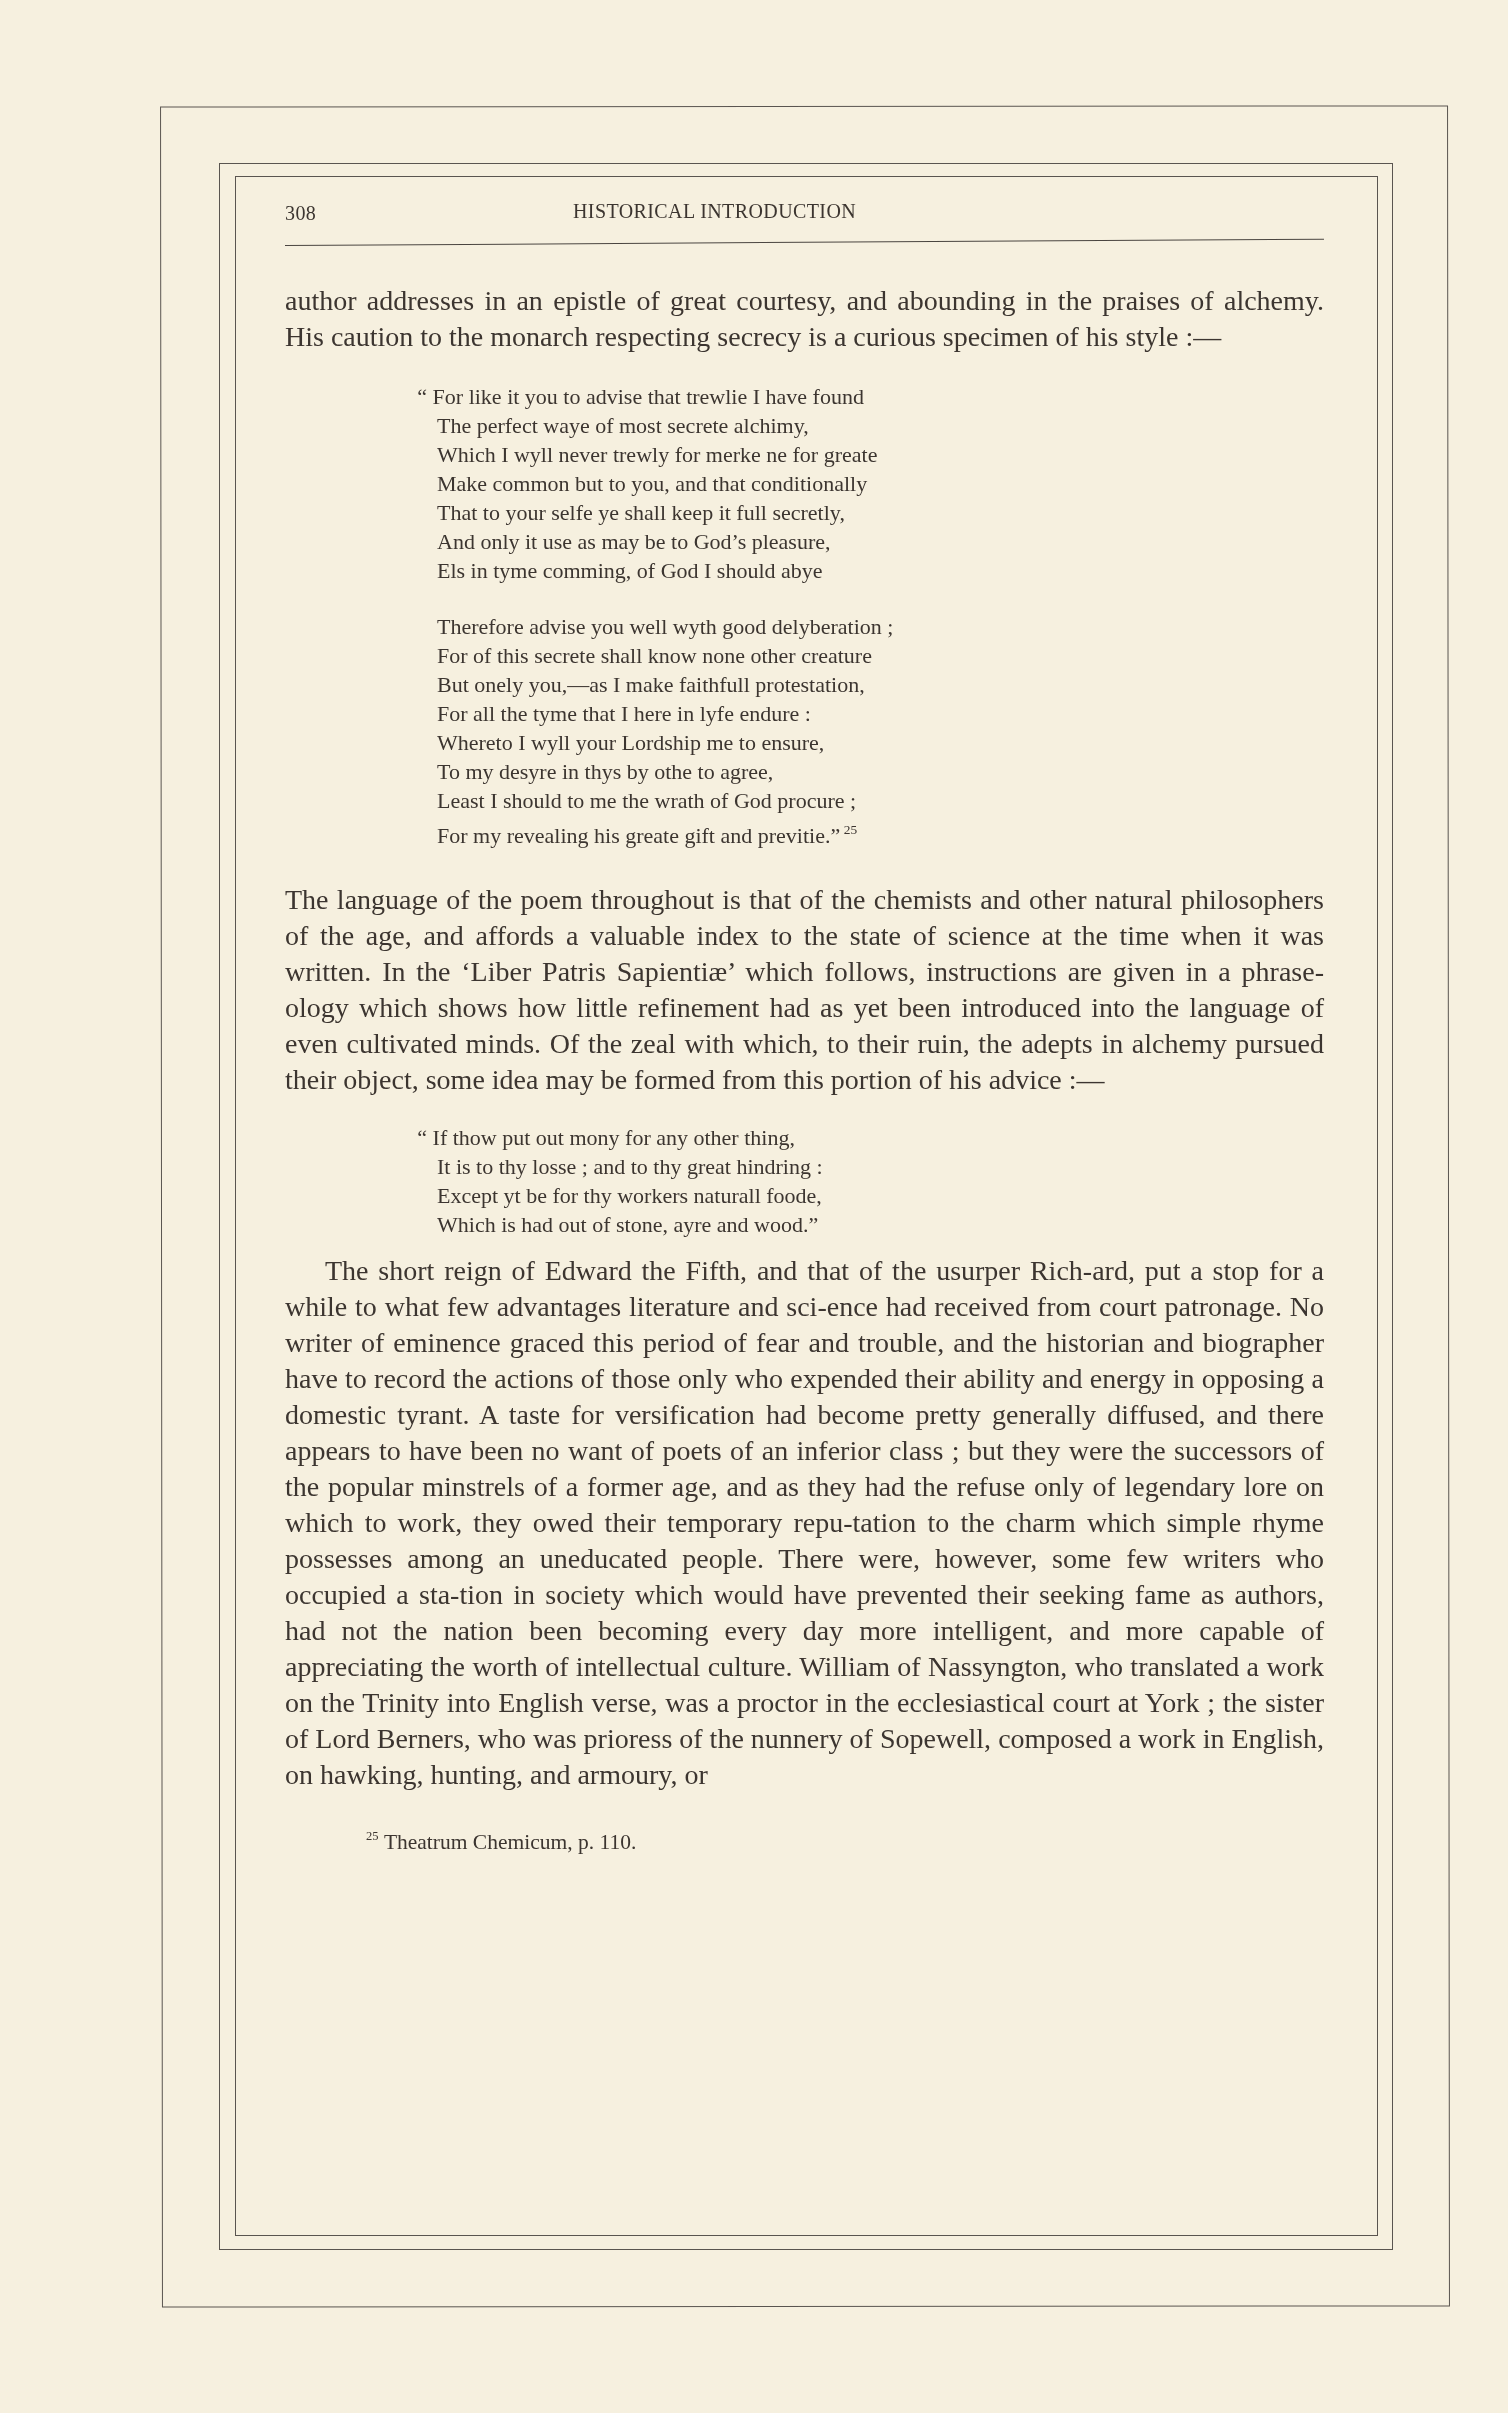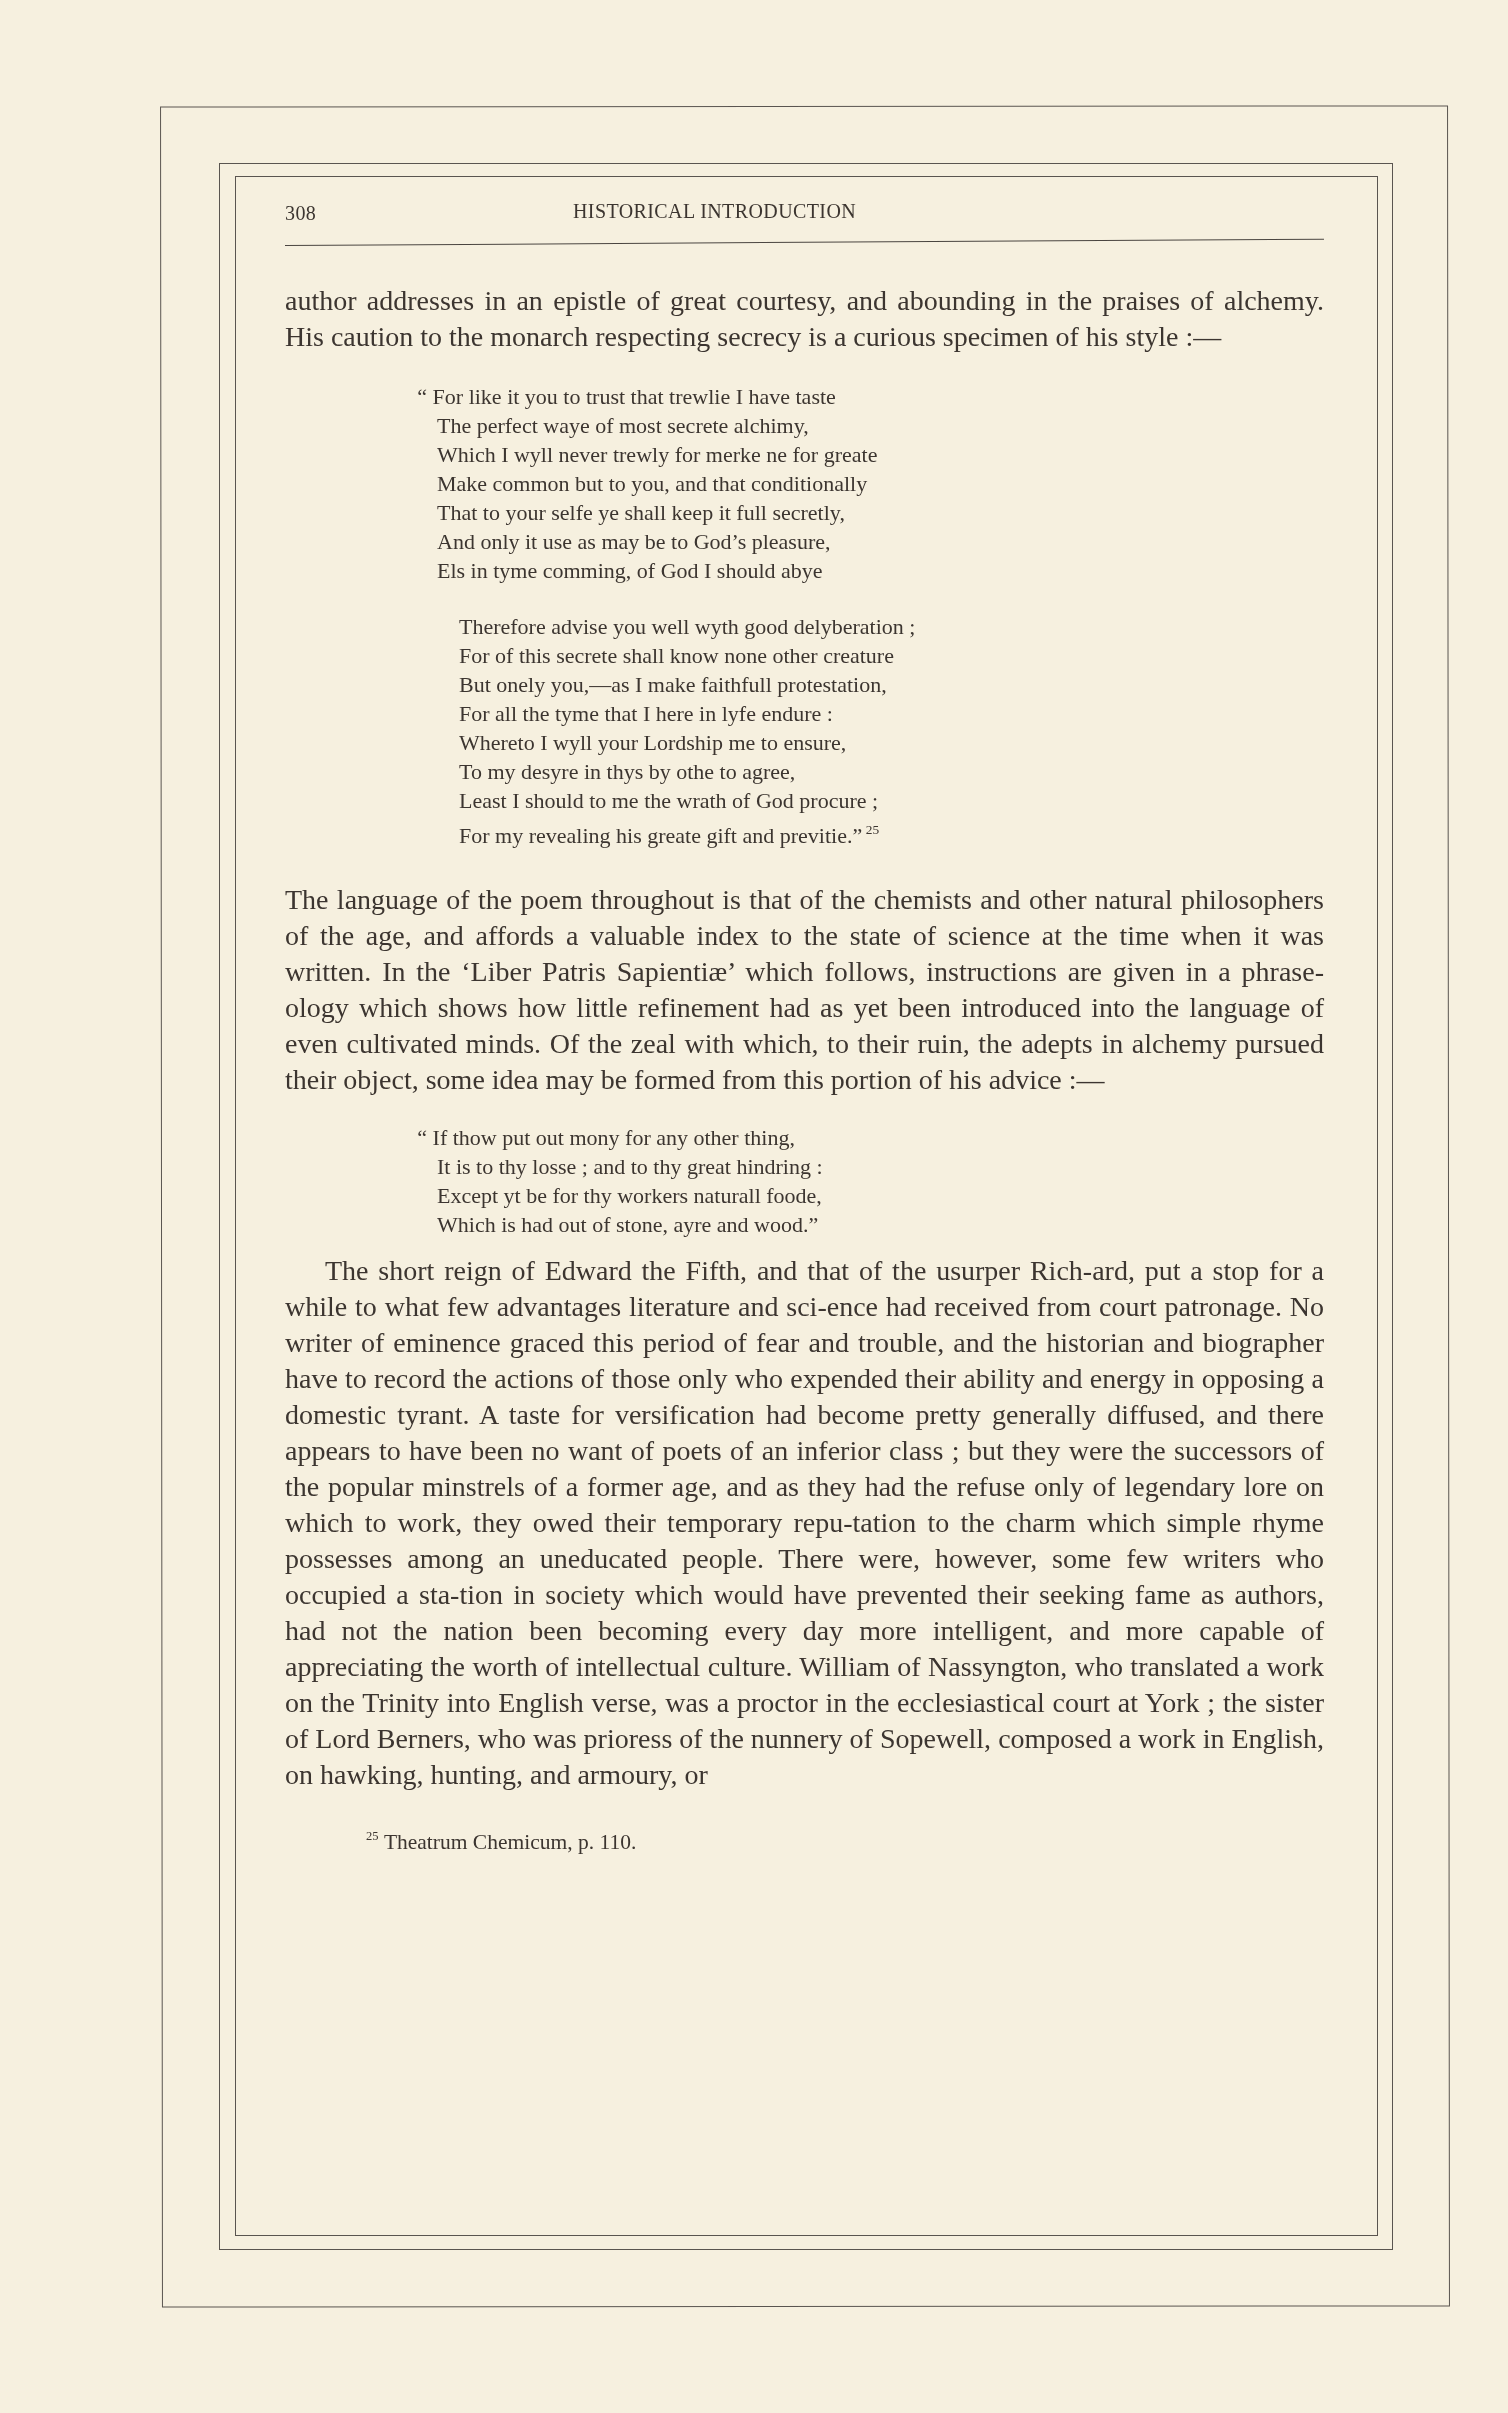--- a/index.html
+++ b/index.html
@@ -30,21 +30,21 @@
     .p1 { margin-top: 36px; }
     .indent { text-indent: 40px; }
 
     .verse {
       font-size: 22px; line-height: 29px; margin: 0;
       padding-left: 152px;
     }
     .verse .line { display: block; white-space: nowrap; }
     .verse .line.first { text-indent: -19.7px; }
     .stanza { margin: 0; }
-    .stanza + .stanza { margin-top: 27px; margin-left: 22px; }
+    .stanza + .stanza { margin-top: 27px; }
     .verse-a { margin-top: 27px; margin-bottom: 32px; }
     .verse-b { margin-top: 25px; margin-bottom: 14px; }
     sup.fn { font-size: 13.4px; vertical-align: 9px; margin-left: 3.6px; }
 
     .footnote { margin-top: 36px; font-size: 21.5px; padding-left: 81px; }
     .footnote sup { font-size: 12.5px; vertical-align: 9px; margin-right: 5.4px; }
   </style>
 </head>
 <body>
 
@@ -56,21 +56,21 @@
   <div class="running-head">
     <span class="page-number">308</span>
     <span class="running-title">HISTORICAL INTRODUCTION</span>
     <div class="head-rule"></div>
   </div>
 
   <p class="body-text p1">author addresses in an epistle of great courtesy, and abounding in the praises of alchemy.  His caution to the monarch respecting secrecy is a curious specimen of his style :—</p>
 
   <div class="verse verse-a">
     <div class="stanza">
-      <span class="line first">“ For like it you to trust that trewlie I have taste</span>
+      <span class="line first">“ For like it you to advise that trewlie I have found</span>
       <span class="line">The perfect waye of most secrete alchimy,</span>
       <span class="line">Which I wyll never trewly for merke ne for greate</span>
       <span class="line">Make common but to you, and that conditionally</span>
       <span class="line">That to your selfe ye shall keep it full secretly,</span>
       <span class="line">And only it use as may be to God’s pleasure,</span>
       <span class="line">Els in tyme comming, of God I should abye</span>
     </div>
     <div class="stanza">
       <span class="line">Therefore advise you well wyth good delyberation ;</span>
       <span class="line">For of this secrete shall know none other creature</span>

